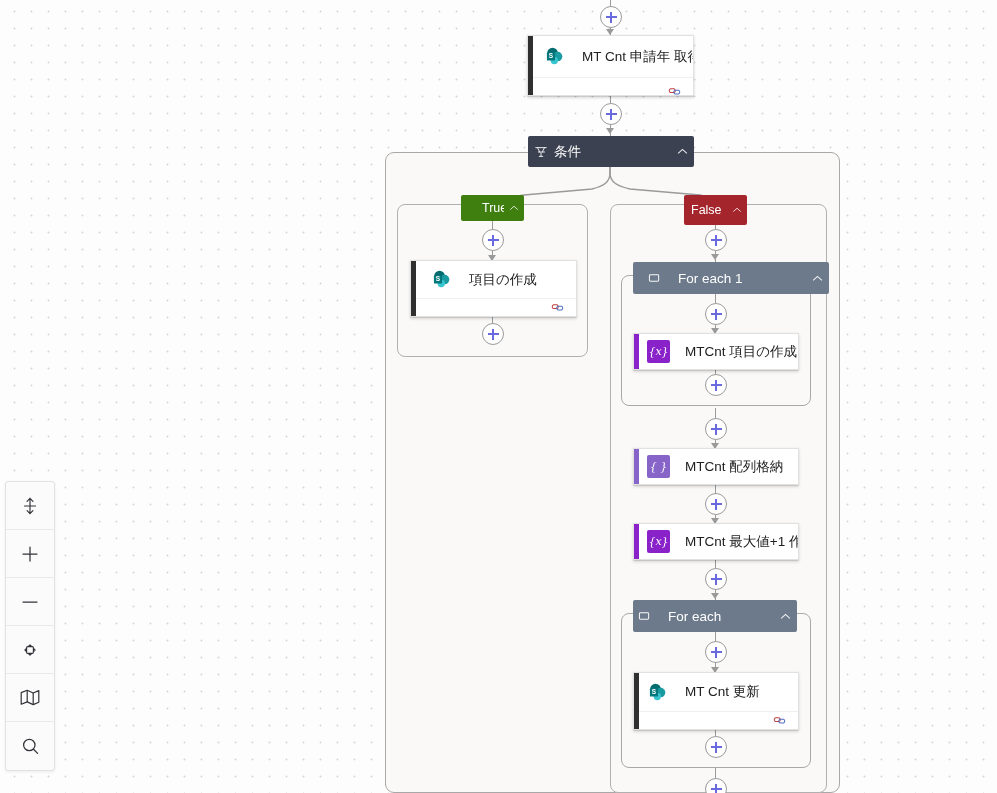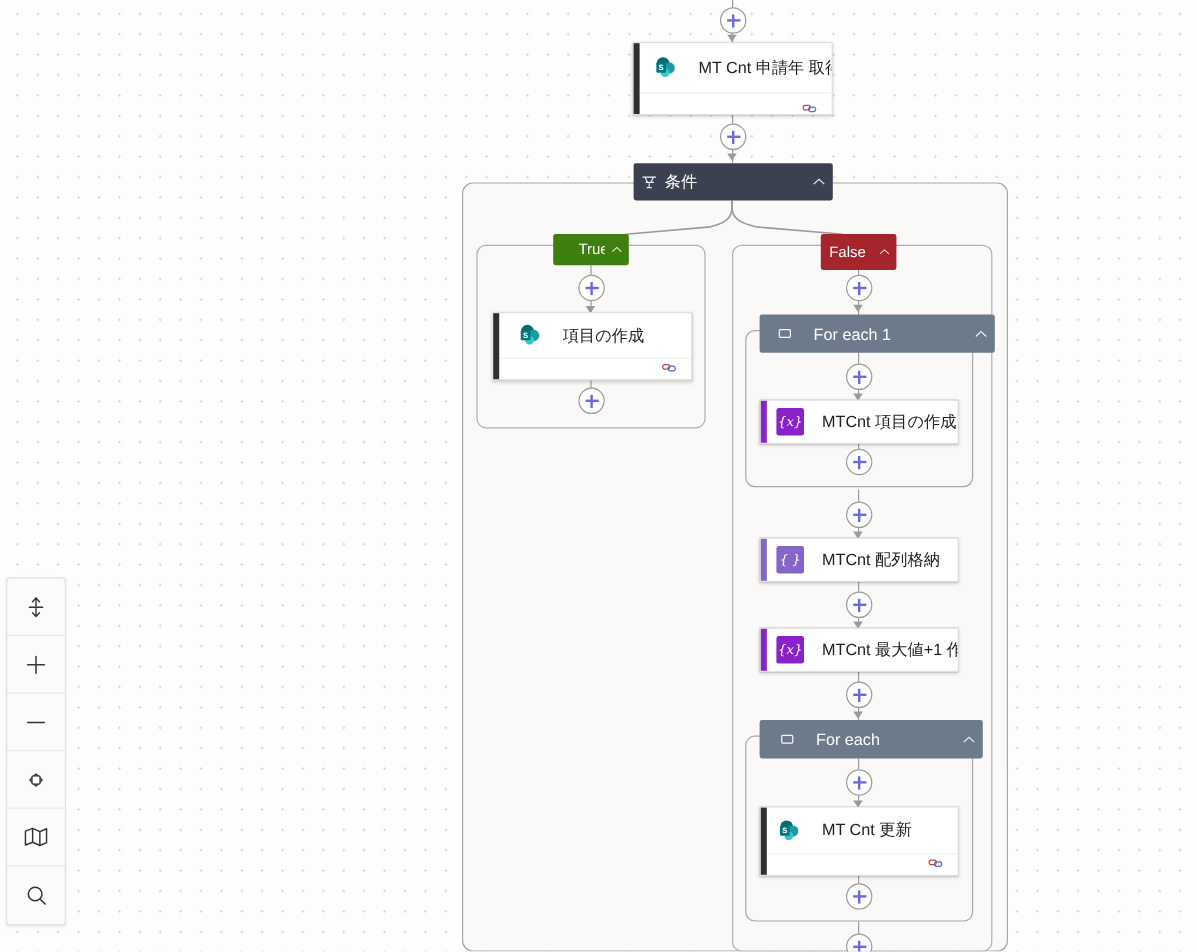--- a/index.html
+++ b/index.html
@@ -320,21 +320,21 @@
   </div>
 
   <div class="card" style="left:633px;top:523px;width:166px;height:37px;">
     <div class="accent" style="background:#8a22c9;"></div>
     <div class="cardtop" style="height:35px;padding-left:13px;">
       <div class="cardicon ico-var">{x}</div>
       <div class="cardlabel">MTCnt 最大値+1 作成</div>
     </div>
   </div>
 
-  <div class="nodehdr hdr-scope" style="left:633px;top:600px;width:186px;height:32px;padding-left:12px;">
+  <div class="nodehdr hdr-scope" style="left:633px;top:600px;width:164px;height:32px;">
     <div class="h-ico" style="width:22px;">
       <svg width="13" height="12" viewBox="0 0 14 13">
         <rect x="1.5" y="3" width="10" height="7" rx="1" fill="none" stroke="#ffffff" stroke-width="1.1"></rect>
       </svg>
     </div>
     <div class="h-title" style="padding-left:13px;">For each</div>
     <div class="h-chev">
       <svg width="11" height="7" viewBox="0 0 12 8">
         <path d="M1,6.2 L6,1.6 L11,6.2" stroke="#ffffff" stroke-width="1.15" fill="none"></path>
       </svg>

